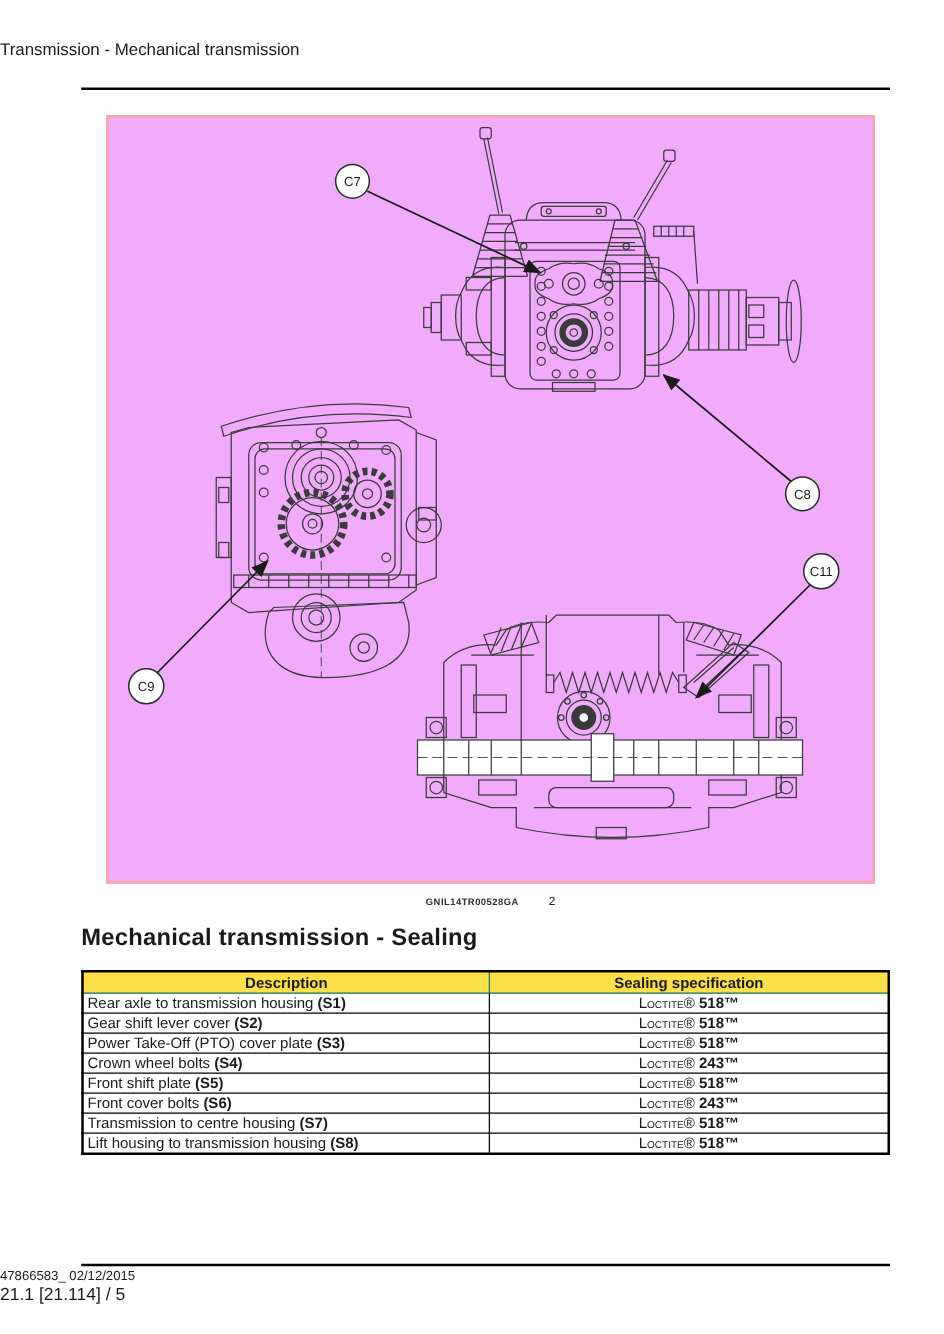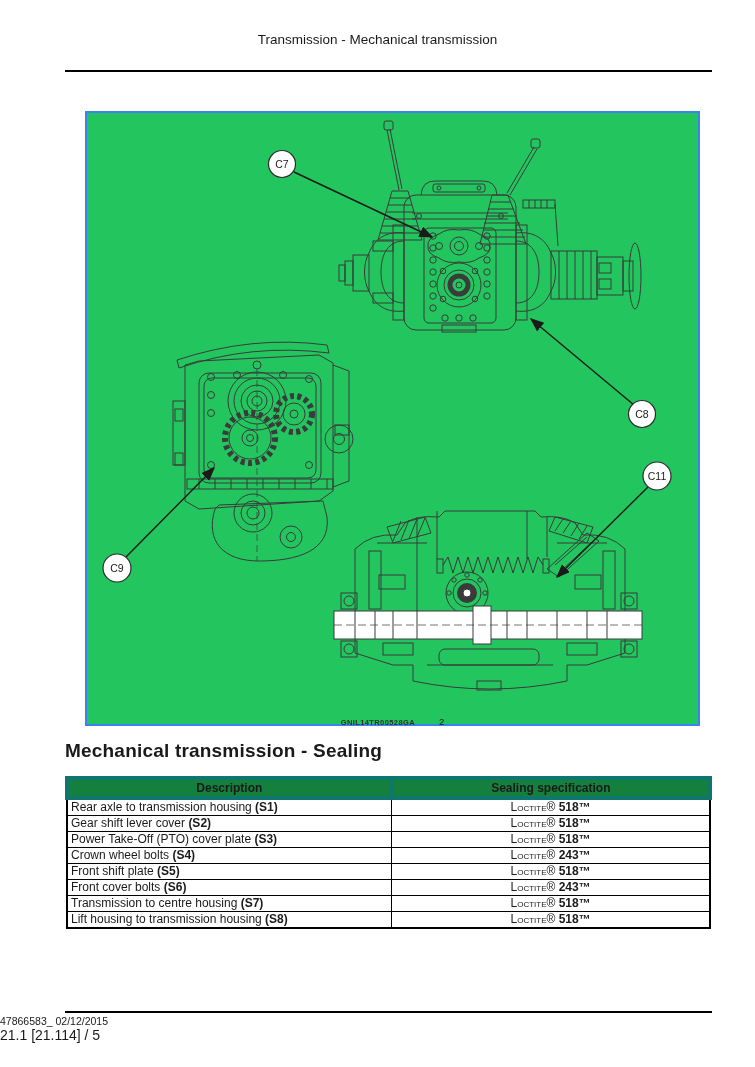--- a/index.html
+++ b/index.html
@@ -1,30 +1,30 @@
 <!DOCTYPE html>
 <html><head>
 <meta charset="utf-8">
 <style>
   html,body{margin:0;padding:0;}
   body{
     width:755px;height:1067px;position:relative;background:#ffffff;
     font-family:"Liberation Sans",sans-serif;color:#1a1a1a;overflow:hidden;
   }
-  .header-title{position:absolute;top:32px;left:0;width:755px;text-align:center;font-size:13.5px;}
+  .header-title{position:absolute;top:32px;left:0;width:755px;text-align:left;font-size:13.5px;}
   .rule{position:absolute;left:65px;width:647px;height:2px;background:#000;}
   .rule-top{top:70px;}
   .rule-bottom{top:1011px;}
-  .figure-box{position:absolute;left:85px;top:92px;width:611px;height:611px;border:2px solid #3b82f6;background:#22c55e;margin-top:19px;}
+  .figure-box{position:absolute;left:85px;top:92px;width:611px;height:611px;border:2px solid #fca5a5;background:#f0abfc;}
   .figure-caption{position:absolute;top:711px;left:85px;width:615px;text-align:center;white-space:nowrap;}
   .cap-code{font-size:7.5px;letter-spacing:.4px;color:#2e2e2e;font-weight:bold;margin-top:40px;}
   .cap-num{font-size:9.5px;margin-left:24px;color:#1a1a1a;}
   .section-title{position:absolute;top:740px;left:65px;font-size:19px;font-weight:bold;letter-spacing:.2px;}
   table.spec{position:absolute;top:776px;left:65px;width:647px;border-collapse:collapse;font-size:12px;border:2px solid #000;table-layout:fixed;}
-  table.spec th{background:#15803d;border:4px solid #0f766e;font-weight:bold;padding:1px 3px;height:13px;}
+  table.spec th{background:#fde047;border:1px solid #0f766e;font-weight:bold;padding:1px 3px;height:13px;}
   table.spec td{border:1px solid #000;padding:1px 3px;height:13px;line-height:13px;}
   td.desc{text-align:left;margin-left:48px;}
   td.spec-val{text-align:center;}
   .bold{font-weight:bold;}
   .brand{font-variant:small-caps;}
   .col-desc{width:50.5%;}
   .col-spec{width:49.5%;}
   .footer-doc{position:absolute;top:1015px;left:0;width:655px;font-size:10.5px;}
   .footer-page{position:absolute;top:1027px;left:0;width:755px;text-align:left;font-size:14px;}
   svg text{font-family:"Liberation Sans",sans-serif;}

